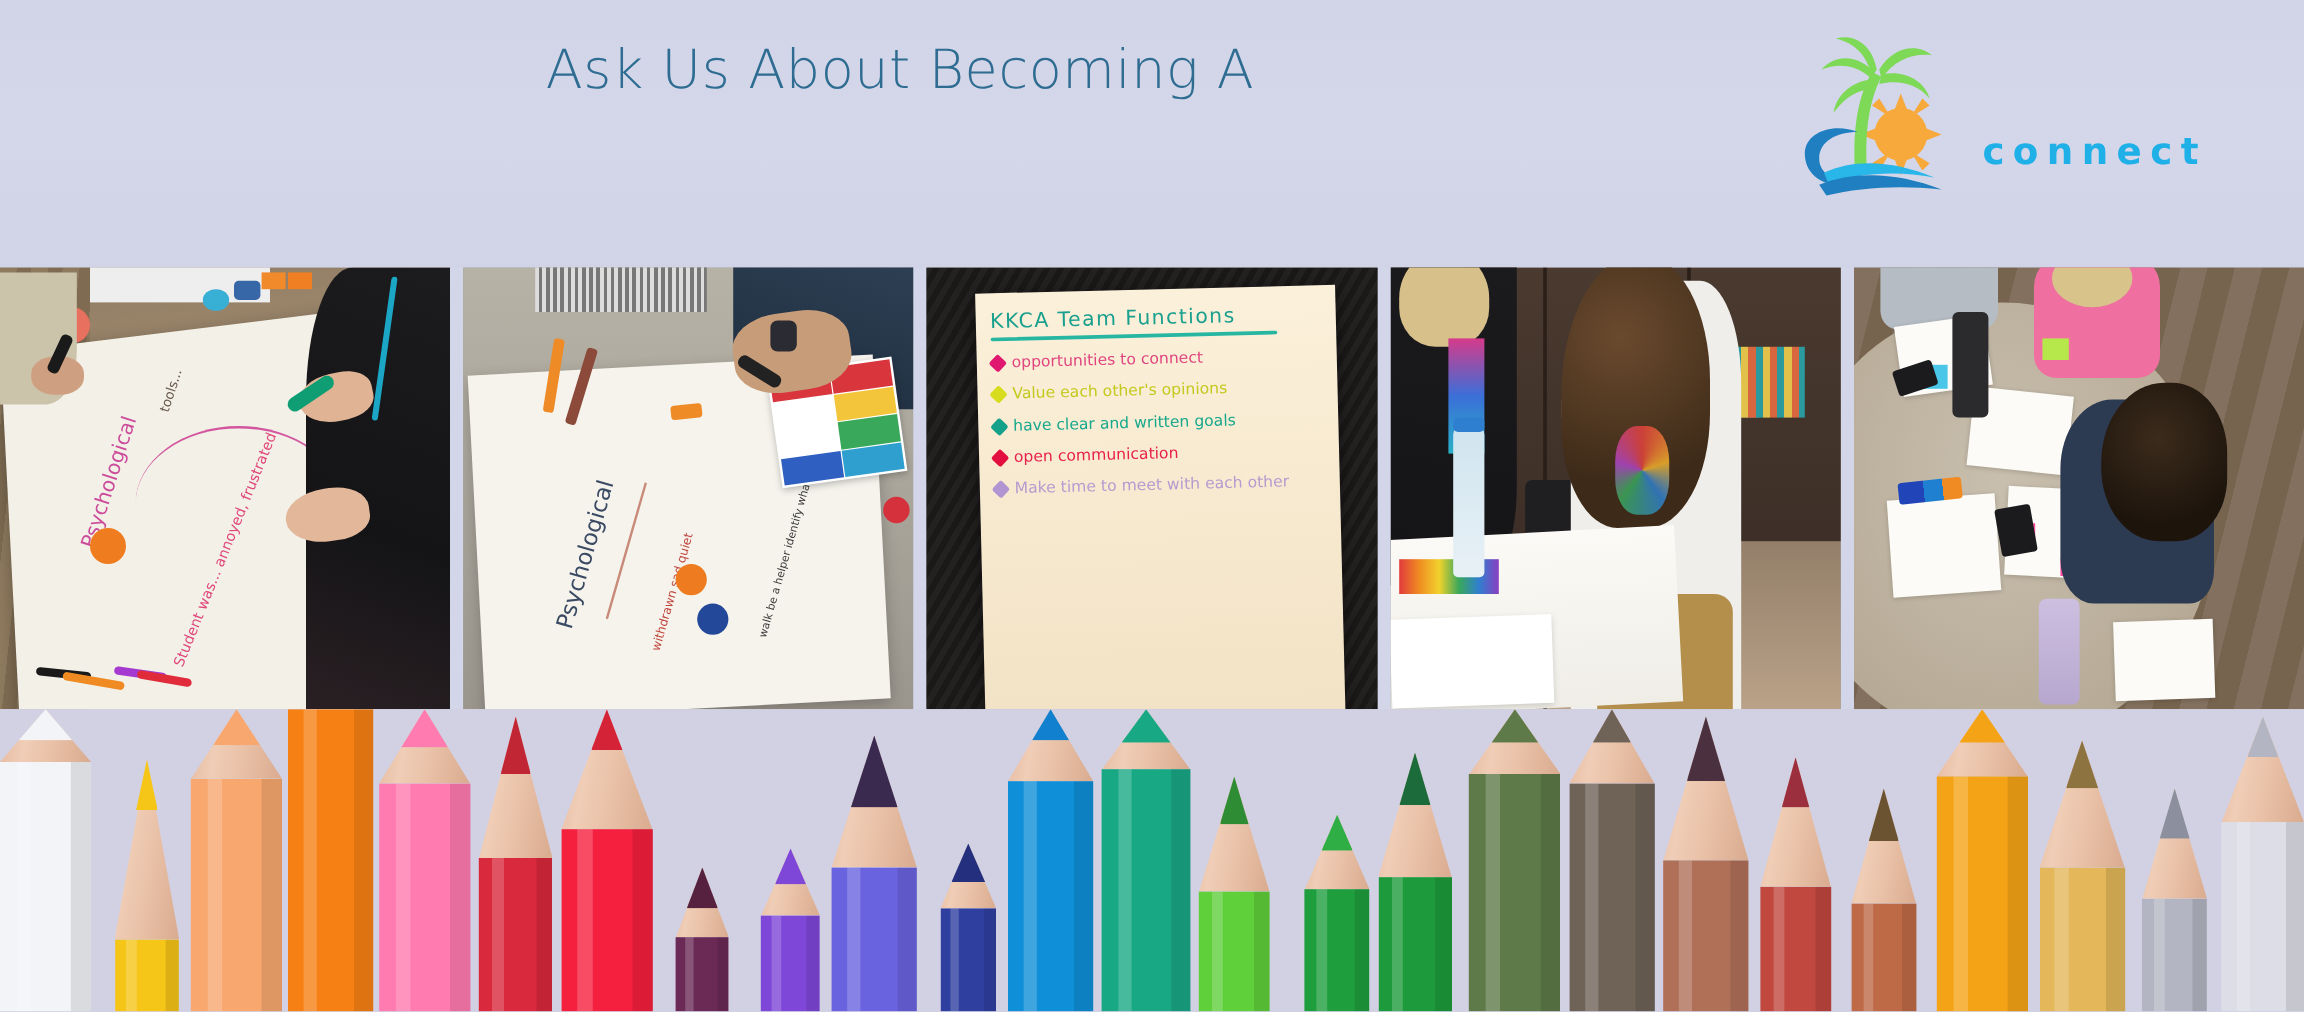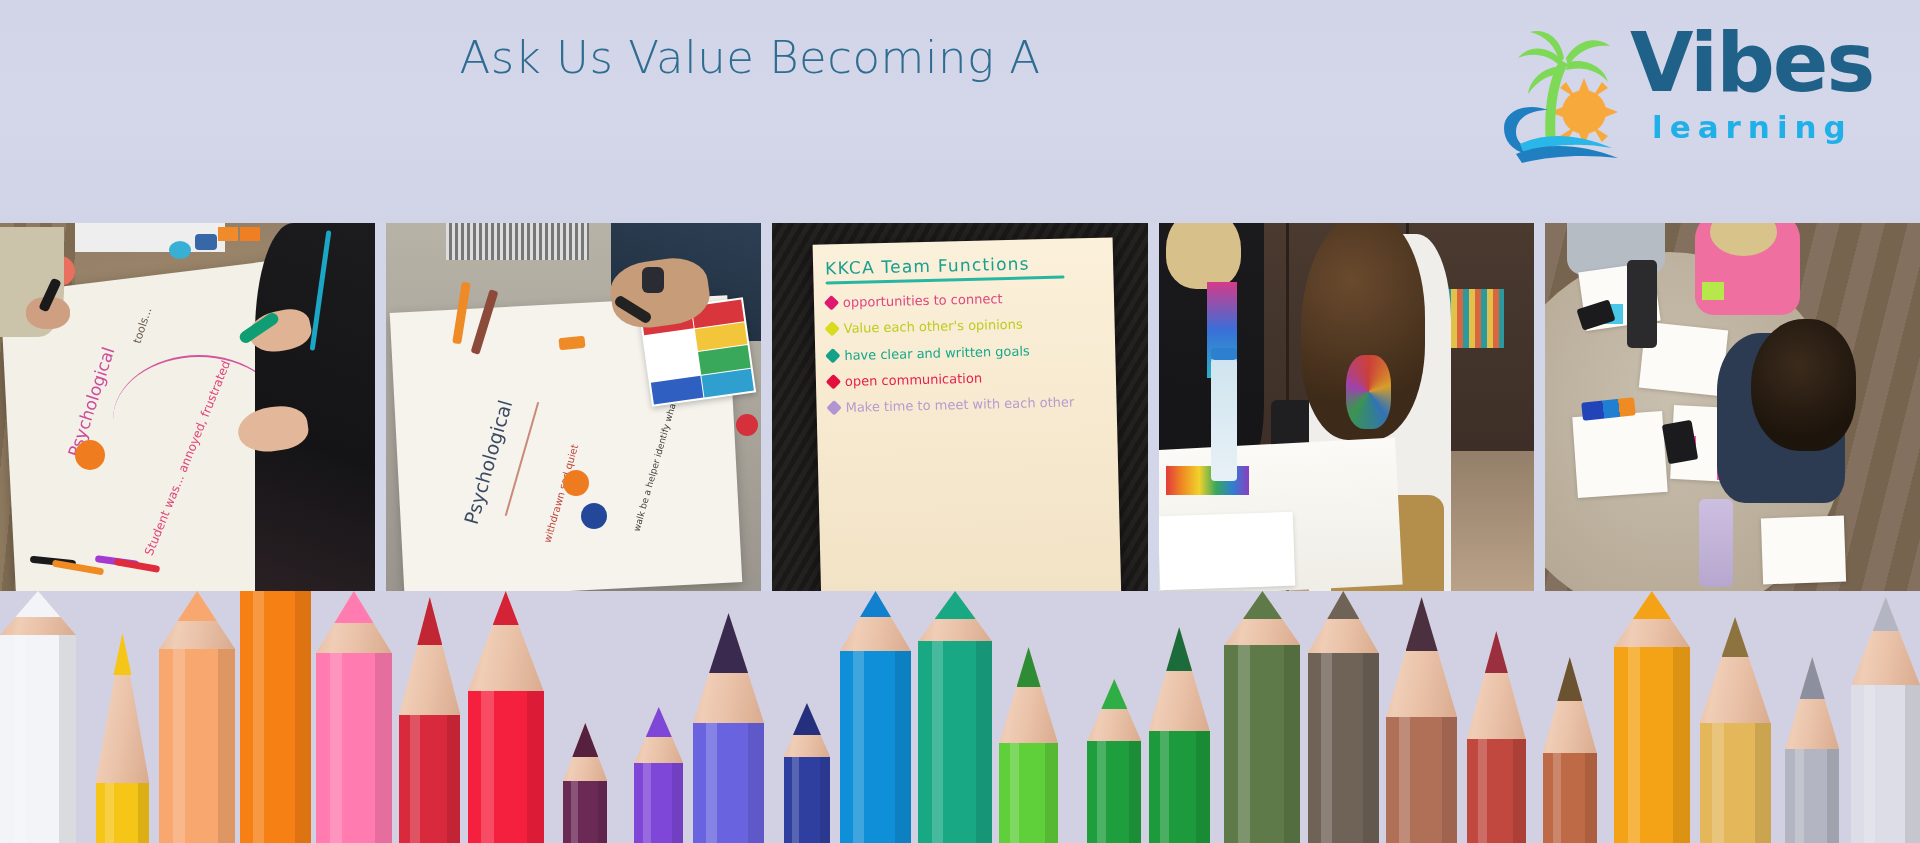--- a/index.html
+++ b/index.html
@@ -262,21 +262,21 @@
     background: rgba(0,0,0,.10);
   }
 </style>
 </head>
 <body>
 
 <div id="page">
 
   <div class="header">
     <div class="header-title">
-      <span class="title-line1">Ask Us Value Becoming A</span>
+      <span class="title-line1">Ask Us About Becoming A</span>
     </div>
 
     <div class="logo">
       <div class="logo-mark">
         <svg viewBox="0 0 128 140" width="128" height="140">
 
           <g fill="#f7a93b">
             <circle cx="82" cy="88" r="22"></circle>
             <path d="M82 54 l7 18 -14 0 z"></path>
             <path d="M82 122 l7 -18 -14 0 z"></path>
@@ -297,22 +297,21 @@
             <path d="M66 38 C86 34 102 44 106 58 C96 46 80 42 64 46 z"></path>
             <path d="M58 42 C40 44 28 56 26 70 C36 56 48 50 60 50 z"></path>
           </g>
 
           <path d="M2 104 C2 86 26 78 46 86 C28 86 14 94 14 108 C14 122 30 130 50 128 C22 136 2 124 2 104 z" fill="#1f7fc0"></path>
           <path d="M18 120 C44 108 76 110 110 124 C78 118 46 120 22 130 z" fill="#29b6e8"></path>
           <path d="M14 130 C44 118 80 120 116 134 C82 130 48 132 20 139 z" fill="#1f7fc0"></path>
         </svg>
       </div>
       <div class="logo-words">
-        <div class="logo-vibes">Vibes</div>
-        <div class="logo-learning">learning</div>
+        <div class="logo-learning">connect</div>
       </div>
     </div>
   </div>
 
   <div class="photo-strip">
 
     <div class="photo">
       <div class="ph-inner p1">
         <div class="wood-l"></div>
         <div class="tray"></div>

